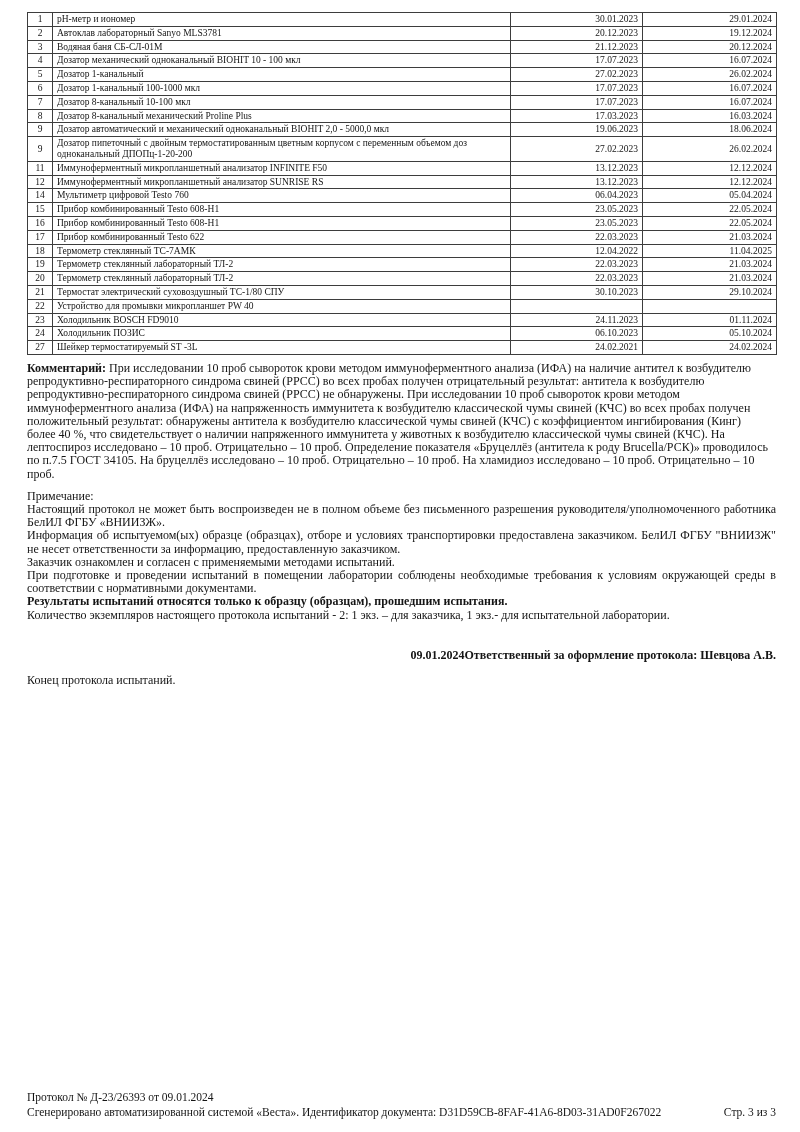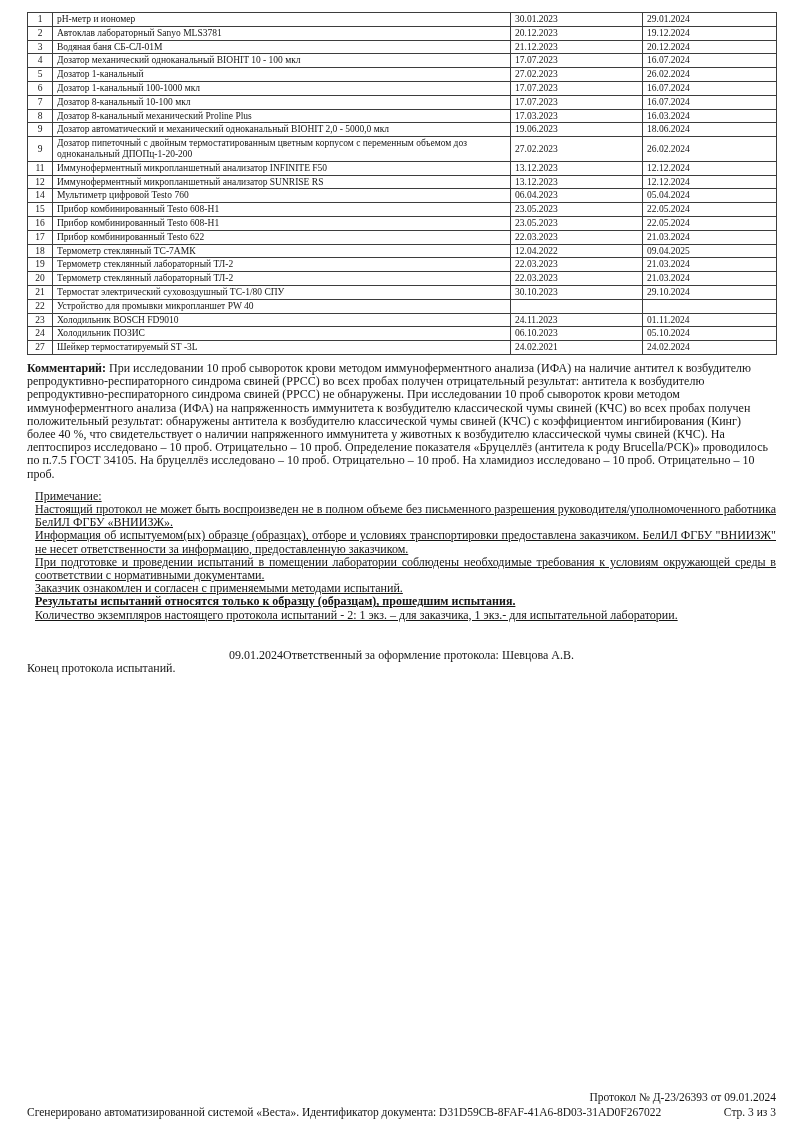--- a/index.html
+++ b/index.html
@@ -20,40 +20,40 @@
   }
   table.equip td {
     border: 1px solid #3d3d3d;
     font-size: 9.5px;
     line-height: 10.8px;
     padding: 1px 4px;
     vertical-align: middle;
     word-wrap: break-word;
   }
   td.c-num  { text-align: center; padding: 1px 1px; }
-  td.c-date { text-align: left; }
+  td.c-date { text-align: right; }
   .bodytext { font-size: 12px; line-height: 13.2px; }
   .comment  { margin: 7px 32px 0 27px; }
-  .notes    { margin: 9px 24px 0 35px; text-decoration: underline; }
+  .notes    { margin: 9px 24px 0 27px; }
   .note-line { text-align: justify; }
   .bold { font-weight: bold; }
   .sig-row {
-    margin: 27px 24px 0 27px;
+    margin: 27px 24px 12px 27px;
     display: flex;
-    justify-content: center;
+    justify-content: flex-end;
+    font-weight: bold;
   }
   .end-line { margin: 0 24px 0 27px; }
   .footer {
     position: absolute;
     left: 27px;
     right: 24px;
     bottom: 12px;
     font-size: 11.5px;
     line-height: 15px;
-    text-align: right;
   }
   .footer-row { display: flex; justify-content: space-between; }
 </style>
 </head>
 <body>
 
 <div class="page">
 
   <table class="equip">
     <colgroup>
@@ -156,21 +156,21 @@
         <tr>
           <td class="c-num">17</td>
           <td class="c-name">Прибор комбинированный Testo 622</td>
           <td class="c-date">22.03.2023</td>
           <td class="c-date">21.03.2024</td>
         </tr>
         <tr>
           <td class="c-num">18</td>
           <td class="c-name">Термометр стеклянный ТС-7АМК</td>
           <td class="c-date">12.04.2022</td>
-          <td class="c-date">09.04.2025</td>
+          <td class="c-date">11.04.2025</td>
         </tr>
         <tr>
           <td class="c-num">19</td>
           <td class="c-name">Термометр стеклянный лабораторный ТЛ-2</td>
           <td class="c-date">22.03.2023</td>
           <td class="c-date">21.03.2024</td>
         </tr>
         <tr>
           <td class="c-num">20</td>
           <td class="c-name">Термометр стеклянный лабораторный ТЛ-2</td>
@@ -211,22 +211,22 @@
   </table>
 
   <div class="bodytext comment"><span class="bold">Комментарий:</span>
     <span>При исследовании 10 проб сывороток крови методом иммуноферментного анализа (ИФА) на наличие антител к возбудителю репродуктивно-респираторного синдрома свиней (РРСС) во всех пробах получен отрицательный результат: антитела к возбудителю репродуктивно-респираторного синдрома свиней (РРСС) не обнаружены. При исследовании 10 проб сывороток крови методом иммуноферментного анализа (ИФА) на напряженность иммунитета к возбудителю классической чумы свиней (КЧС) во всех пробах получен положительный результат: обнаружены антитела к возбудителю классической чумы свиней (КЧС) с коэффициентом ингибирования (Кинг) более 40 %, что свидетельствует о наличии напряженного иммунитета у животных к возбудителю классической чумы свиней (КЧС). На лептоспироз исследовано – 10 проб. Отрицательно – 10 проб. Определение показателя «Бруцеллёз (антитела к роду Brucella/РСК)» проводилось по п.7.5 ГОСТ 34105. На бруцеллёз исследовано – 10 проб. Отрицательно – 10 проб. На хламидиоз исследовано – 10 проб. Отрицательно – 10 проб.</span></div>
 
   <div class="bodytext notes">
     <div>Примечание:</div>
     <div id="notes-list">
         <div class="note-line">Настоящий протокол не может быть воспроизведен не в полном объеме без письменного разрешения руководителя/уполномоченного работника БелИЛ ФГБУ «ВНИИЗЖ».</div>
         <div class="note-line">Информация об испытуемом(ых) образце (образцах), отборе и условиях транспортировки предоставлена заказчиком. БелИЛ ФГБУ "ВНИИЗЖ" не несет ответственности за информацию, предоставленную заказчиком.</div>
+        <div class="note-line">Заказчик ознакомлен и согласен с применяемыми методами испытаний.</div>
         <div class="note-line">При подготовке и проведении испытаний в помещении лаборатории соблюдены необходимые требования к условиям окружающей среды в соответствии с нормативными документами.</div>
-        <div class="note-line">Заказчик ознакомлен и согласен с применяемыми методами испытаний.</div>
       </div>
     <div class="bold">Результаты испытаний относятся только к образцу (образцам), прошедшим испытания.</div>
     <div>Количество экземпляров настоящего протокола испытаний - 2: 1 экз. – для заказчика, 1 экз.- для испытательной лаборатории.</div>
   </div>
 
   <div class="bodytext sig-row">
     <span>09.01.2024</span>
     <span>Ответственный за оформление протокола: Шевцова А.В.</span>
   </div>
   <div class="bodytext end-line">Конец протокола испытаний.</div>

